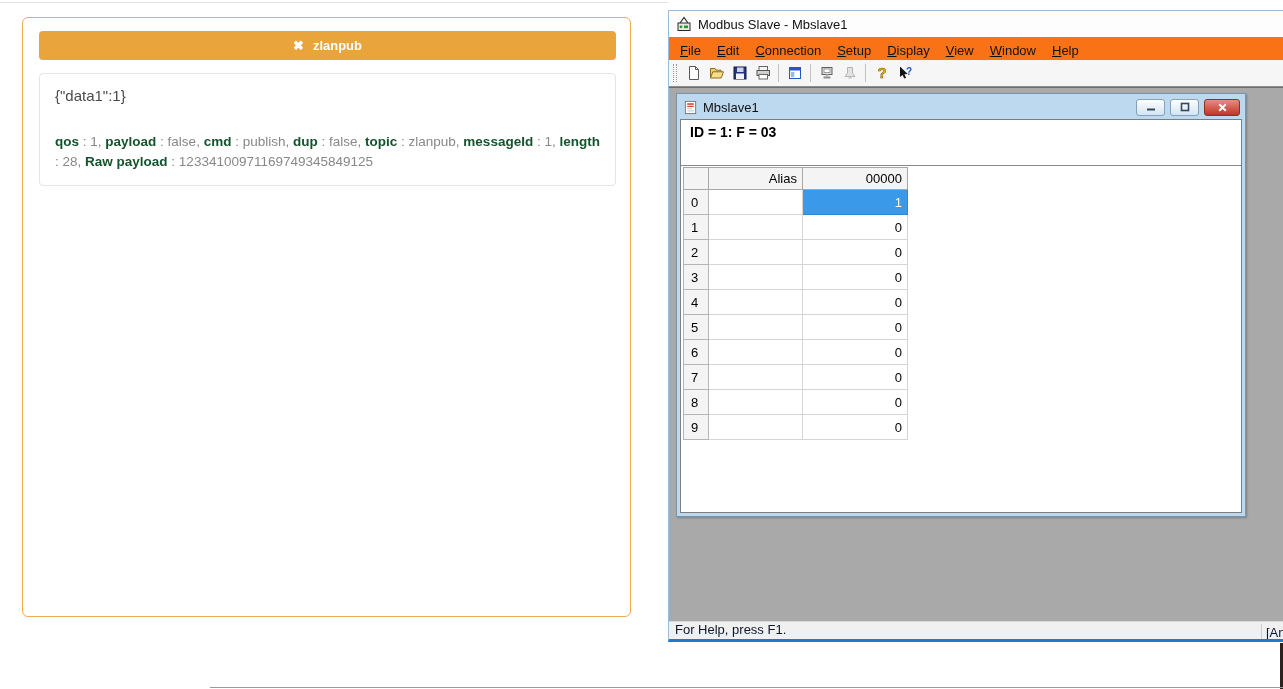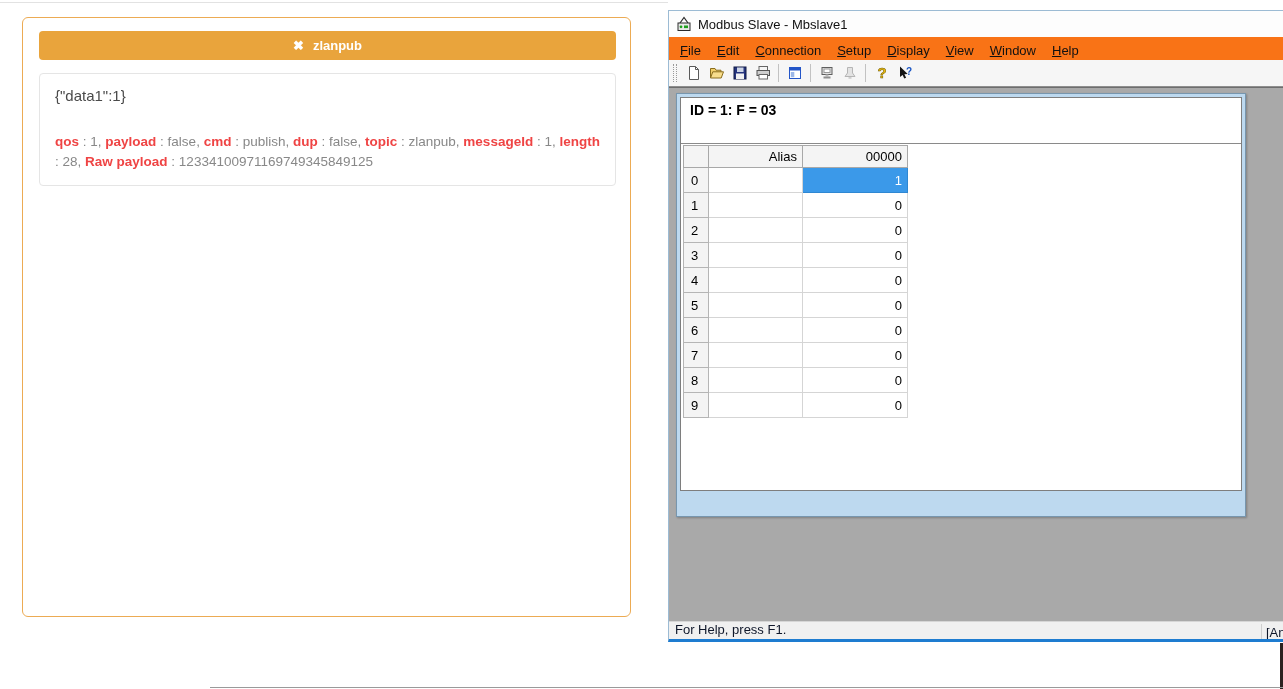--- a/index.html
+++ b/index.html
@@ -14,21 +14,21 @@
   .pub-btn { position:absolute; left:16px; top:13px; width:577px; height:29px;
              background:#e9a43c; border:none; border-radius:4px; color:#fff;
              font-weight:bold; font-size:13px; display:flex; align-items:center;
              justify-content:center; gap:9px; cursor:pointer; }
   .pub-btn .xmark { font-size:13px; line-height:1; }
   .msg-box { position:absolute; left:16px; top:55px; width:577px; height:113px;
              border:1px solid #e5e5e5; border-radius:4px; background:#fff;
              padding:13px 15px; }
   .payload-line { font-size:15px; color:#4a4a4a; margin-bottom:28px; }
   .meta-line { font-size:13.5px; color:#888; line-height:20px; }
-  .meta-line b { color:#ef4444; }
+  .meta-line b { color:#14532d; }
 
   
   .mb-win { position:absolute; left:668px; top:10px; width:615px; height:632px;
             background:#fff; border-top:1px solid #9cbbd4; border-left:1px solid #9cbbd4;
             border-bottom:3px solid #1e7cd0; display:flex; flex-direction:column; }
   .mb-title { height:26px; display:flex; align-items:center; padding-left:7px; gap:6px;
               background:#fdfdfd; font-size:13px; color:#111; }
   .mb-menu { height:23px; display:flex; align-items:flex-end; padding-left:3px;
              background:#f97316; font-size:13px; color:#111; }
   .menu-item { padding:2px 8px; cursor:default; }
@@ -190,20 +190,46 @@
       <button class="tb-btn">
         <svg width="16" height="16" viewBox="0 0 16 16">
           <path d="M3 1.5 V12 l2.6-2 1.7 3.6 1.8-.9 -1.7-3.5 3.3-.3 z" fill="#141414"></path>
           <text x="12" y="10" font-size="10" font-weight="bold" text-anchor="middle" fill="#1a56c4" font-family="Liberation Sans, sans-serif">?</text>
         </svg>
       </button>
     </div>
 
     <div class="mb-mdi">
       <div class="child-win">
+        <div class="child-title">
+          <svg width="15" height="15" viewBox="0 0 16 16">
+            <rect x="2.5" y="1.5" width="11" height="13" fill="#fff" stroke="#777"></rect>
+            <rect x="4.5" y="3.5" width="7" height="1.6" fill="#d23a2e"></rect>
+            <rect x="4.5" y="6.2" width="7" height="1.2" fill="#d23a2e"></rect>
+            <rect x="4.5" y="8.6" width="5" height="1.2" fill="#c9c9c9"></rect>
+            <rect x="4.5" y="11" width="7" height="1.2" fill="#c9c9c9"></rect>
+          </svg>
+          <span>Mbslave1</span>
+          <span class="spacer"></span>
+          <span class="cap-btn">
+            <svg width="10" height="10" viewBox="0 0 10 10">
+                <rect x="1" y="6.5" width="8" height="2" fill="#35495c"></rect>
+              </svg>
+          </span>
+          <span class="cap-btn">
+            <svg width="10" height="10" viewBox="0 0 10 10">
+                <rect x="1.5" y="1.5" width="7" height="7" fill="none" stroke="#35495c" stroke-width="1.6"></rect>
+              </svg>
+          </span>
+          <span class="cap-btn close">
+            <svg width="11" height="11" viewBox="0 0 10 10">
+              <path d="M2 2 L8 8 M8 2 L2 8" stroke="#fff" stroke-width="1.8"></path>
+            </svg>
+          </span>
+        </div>
         <div class="child-content">
           <div class="id-line">ID = 1: F = 03</div>
           <div class="grid-zone">
             <table class="reg-grid">
               <thead>
                 <tr>
                   <th class="corner"></th>
                   <th style="width:94px">Alias</th>
                   <th style="width:105px">00000</th>
                 </tr>

